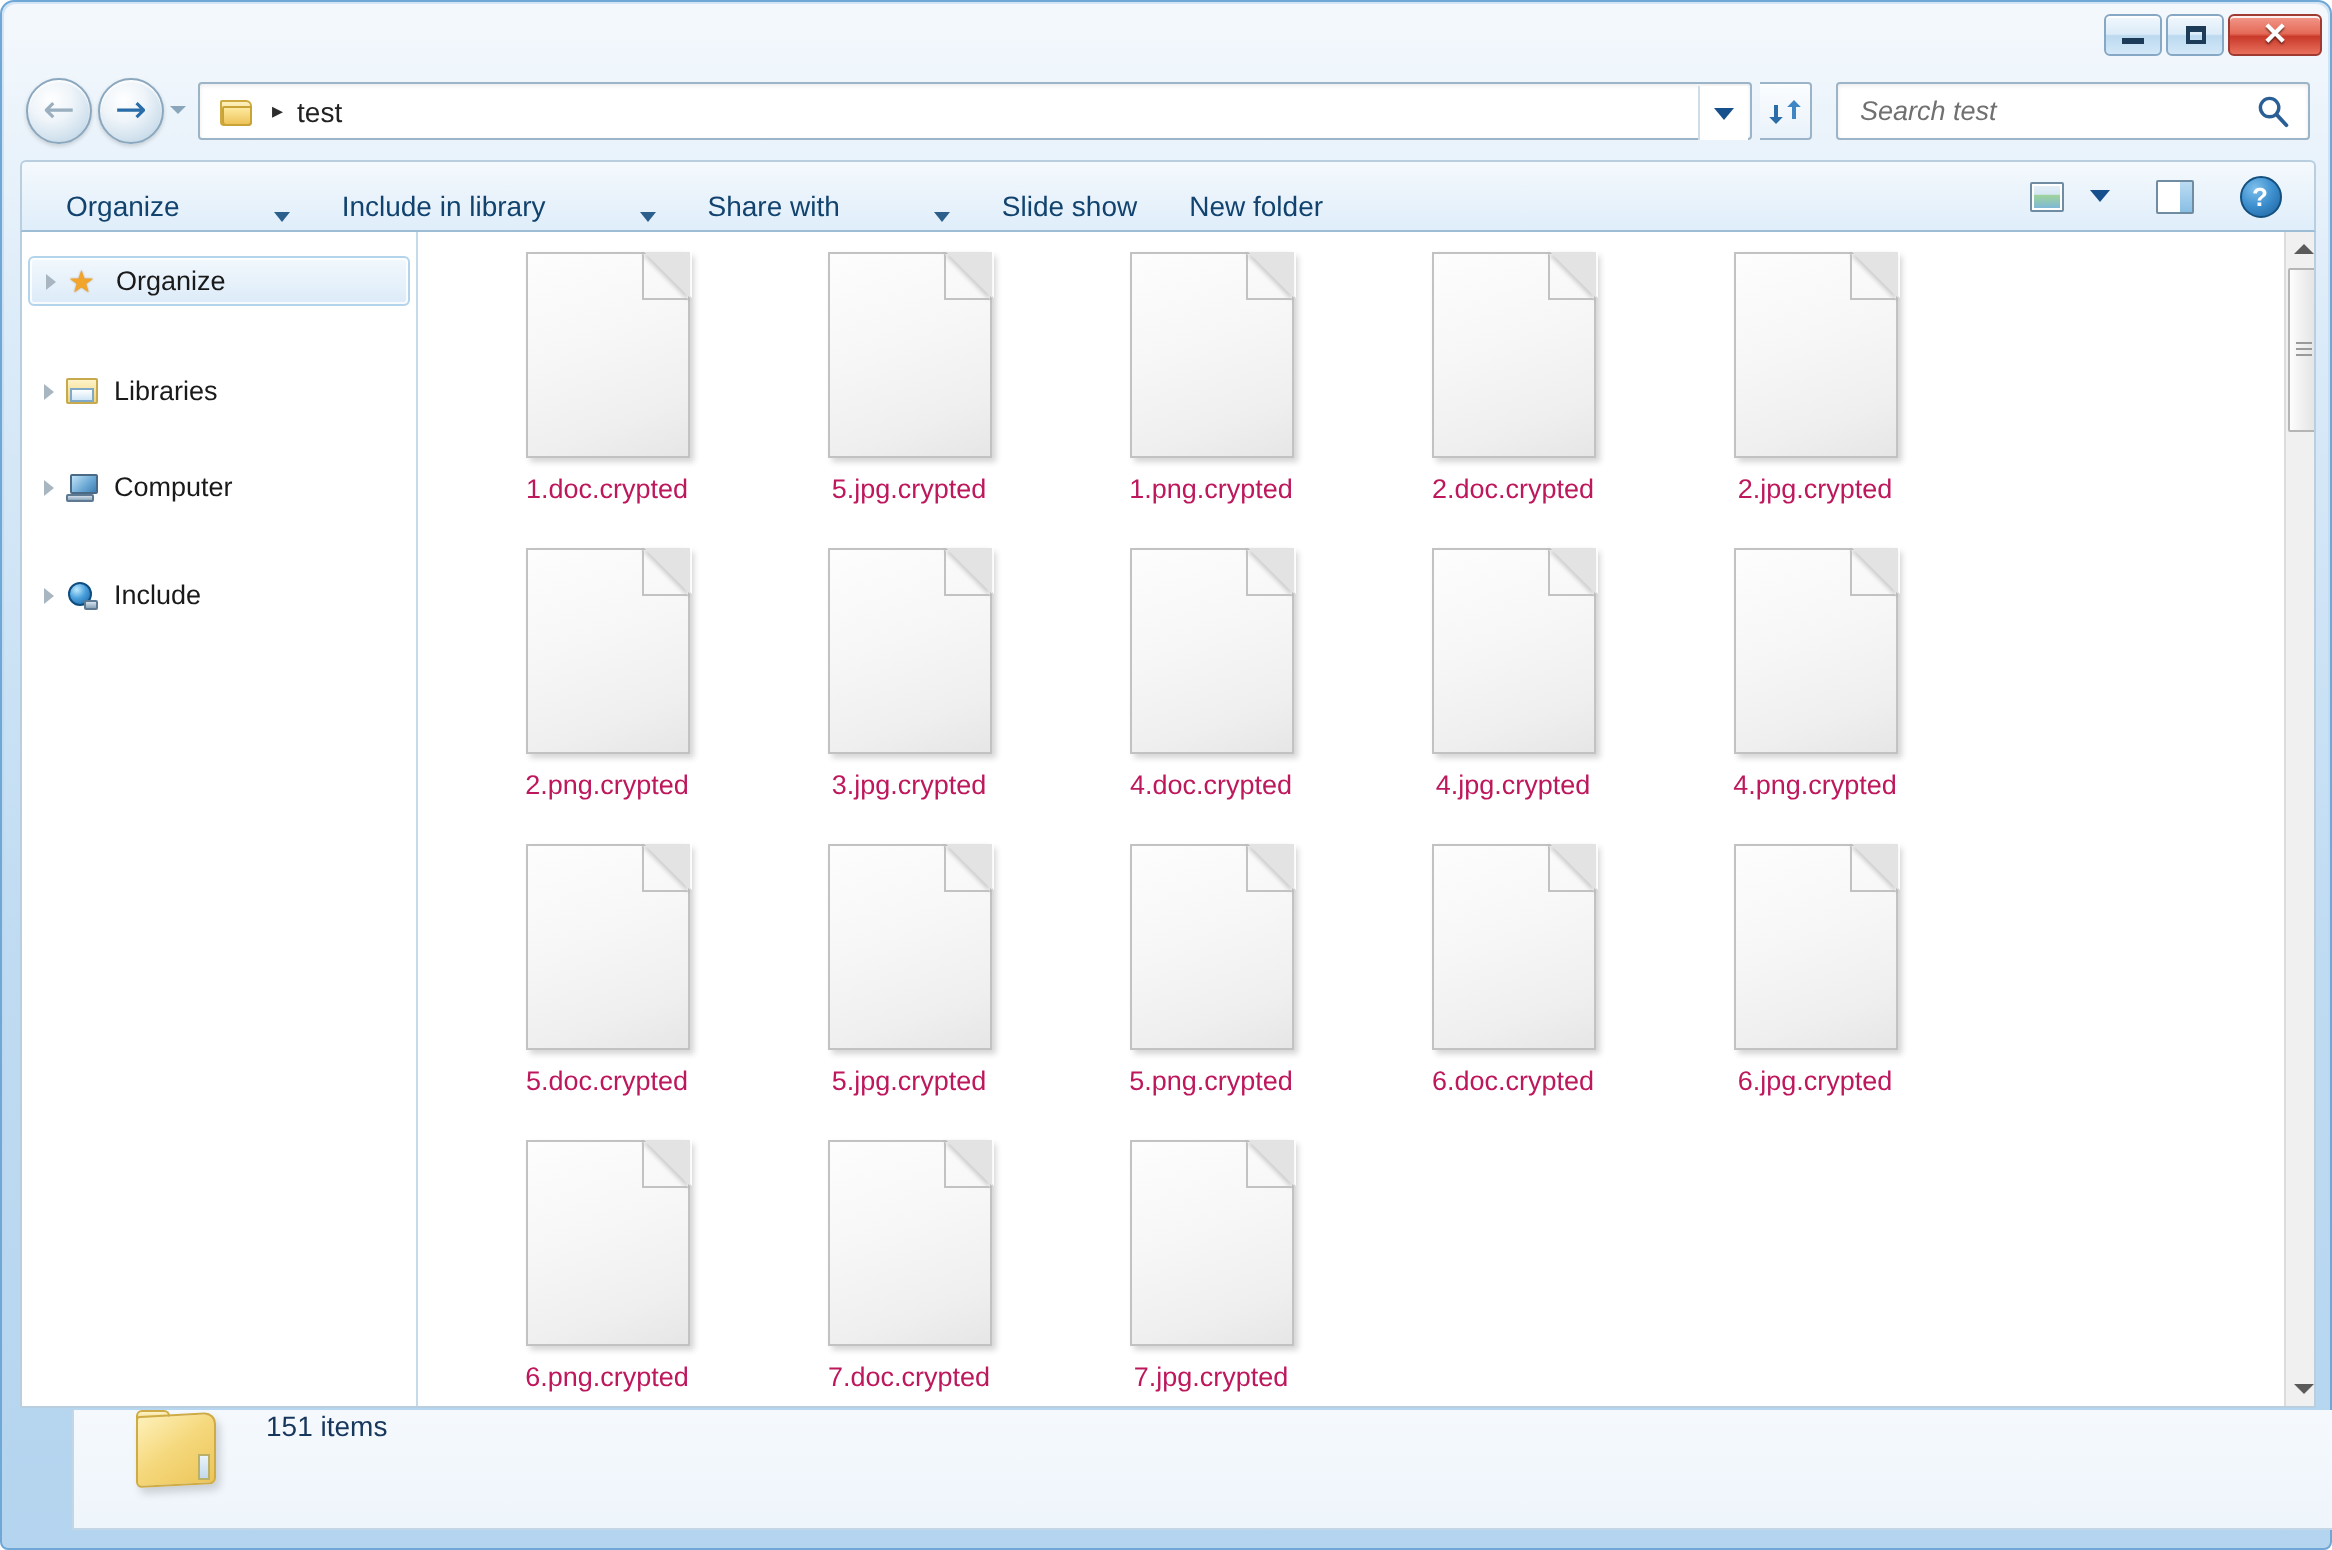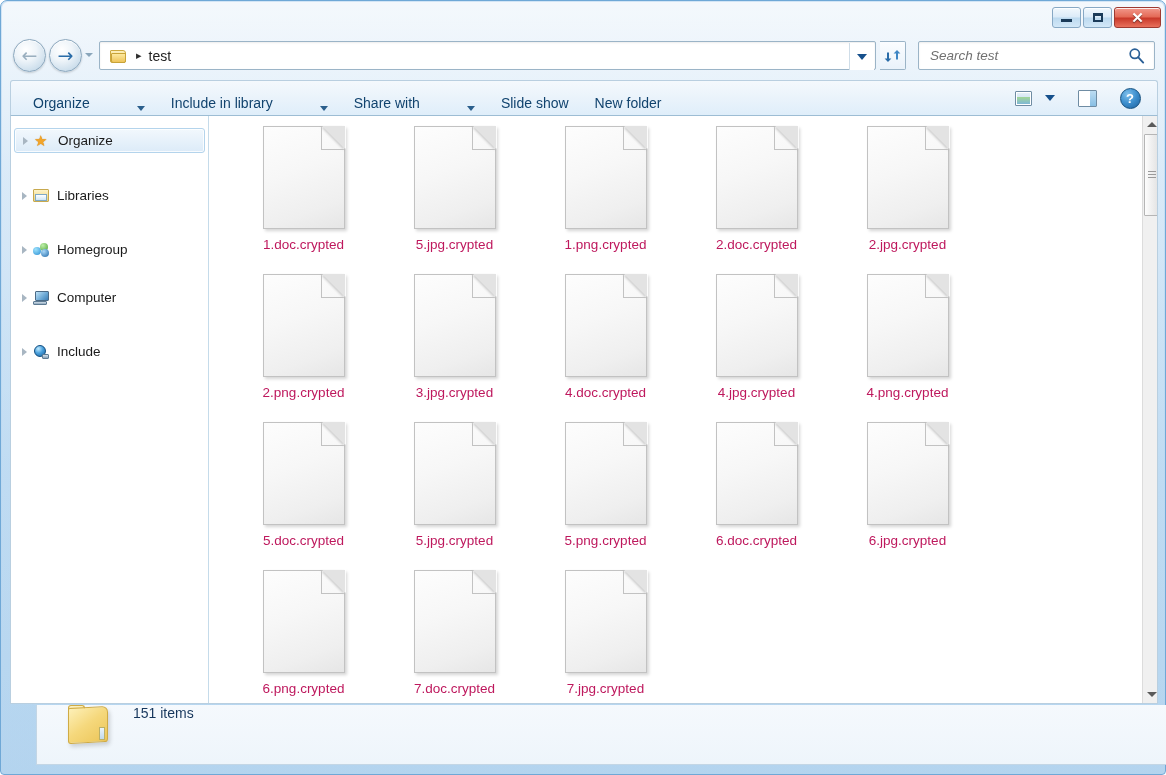--- a/index.html
+++ b/index.html
@@ -531,31 +531,20 @@
 
       <div class="nav-item" style="margin-top:30px">
         <span class="nav-expander"></span>
         <span class="nav-icon">
           <span class="ic-lib-back"></span>
             <span class="ic-lib-front"></span>
         </span>
         <span class="nav-label">Libraries</span>
       </div>
 
-      <div class="nav-item" style="margin-top:29px">
-        <span class="nav-expander"></span>
-        <span class="nav-icon">
-          <span class="ic-home">
-              <i class="b1"></i>
-              <i class="b2"></i>
-              <i class="b3"></i>
-            </span>
-        </span>
-        <span class="nav-label">Homegroup</span>
-      </div>
 
       <div class="nav-item" style="margin-top:23px">
         <span class="nav-expander"></span>
         <span class="nav-icon">
           <span class="ic-comp">
               <i class="mon"></i>
               <i class="base"></i>
             </span>
         </span>
         <span class="nav-label">Computer</span>

